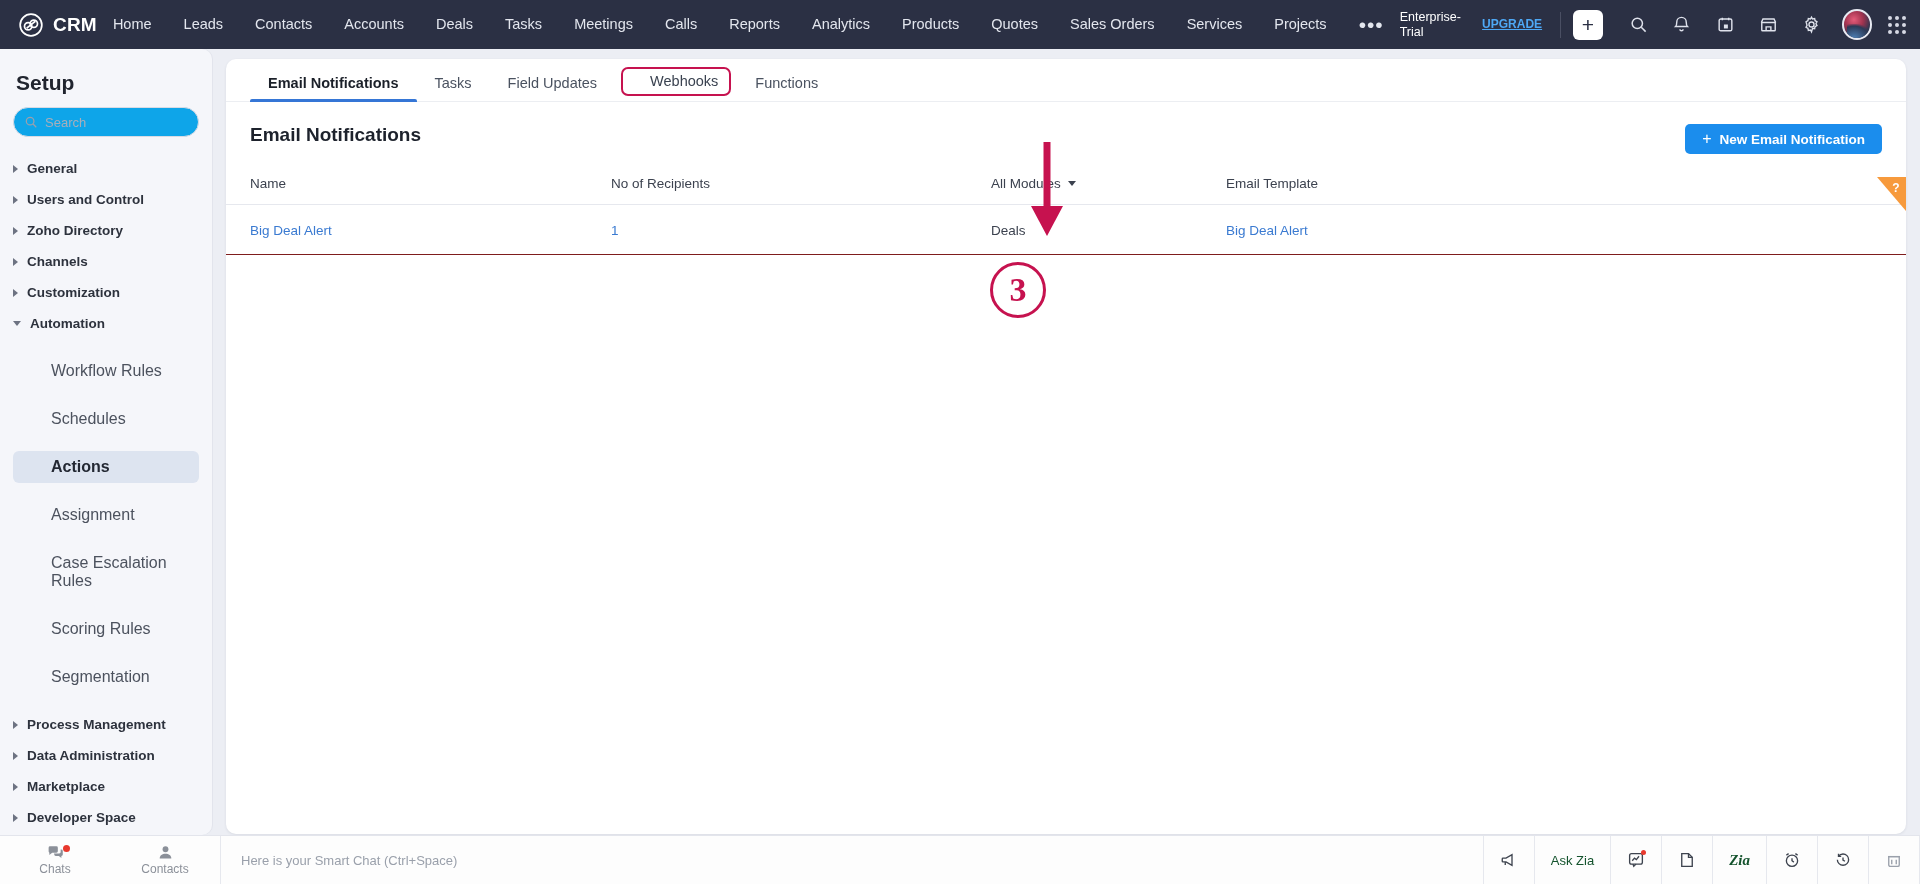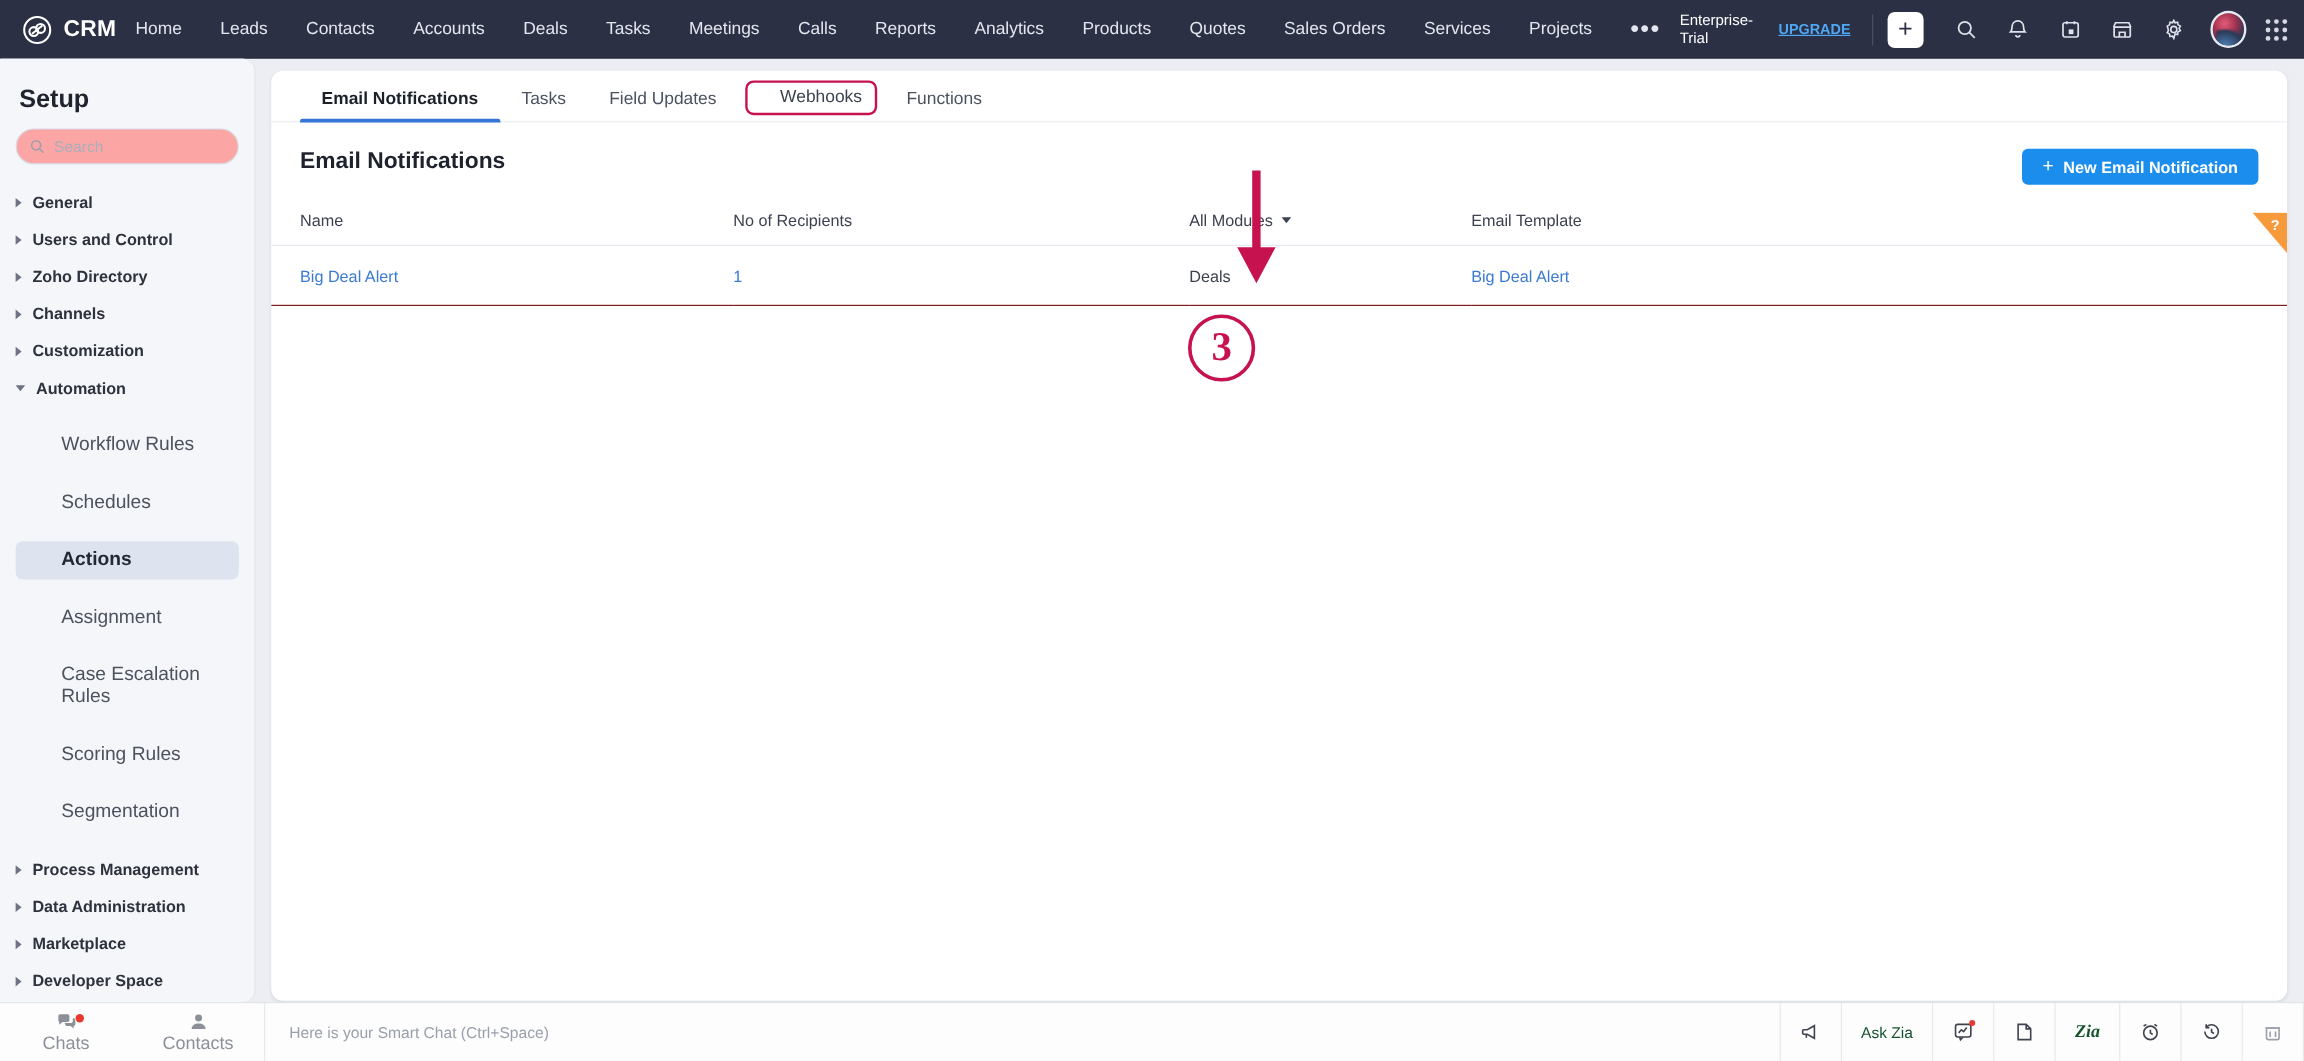--- a/index.html
+++ b/index.html
@@ -65,21 +65,21 @@
   .sidebar {
     width: 212px; background: #f5f6fa;
     border-top-right-radius: 10px; border-bottom-right-radius: 10px;
     padding: 0; position: relative; overflow: hidden;
     box-shadow: 1px 0 0 #e2e4ec;
     height: 786px;
   }
   .setup-title { font-size: 21px; font-weight: 700; color: #20242e; padding: 22px 0 12px 16px; }
   .search-box {
     margin: 0 13px 16px 13px; height: 30px;
-    border: 1px solid #d8dbe4; border-radius: 16px; background: #fca5a5;
+    border: 1px solid #d8dbe4; border-radius: 16px; background: #0ea5e9;
     display: flex; align-items: center; padding: 0 10px; gap: 7px;
   }
   .search-box svg { flex: none; color: #9aa0ad; }
   .search-box input {
     border: none; outline: none; font-size: 13px; color: #3c4352;
     font-family: "Liberation Sans", sans-serif; width: 100%; background: transparent;
   }
   .search-box input::placeholder { color: #a9aeba; }
   .side-group {
     display: flex; align-items: center; gap: 9px;
@@ -175,21 +175,21 @@
     position: absolute; bottom: 0; left: 0; width: 1920px; height: 49px;
     background: #fdfdfd; border-top: 1px solid #e3e5ec;
     display: flex; align-items: center;
   }
   .sb-left { display: flex; align-items: center; height: 49px; }
   .sb-tile {
     width: 110px; height: 49px; display: flex; flex-direction: column;
     align-items: center; justify-content: center; gap: 1px; cursor: pointer;
     position: relative;
   }
-  .sb-tile span { font-size: 15px; color: #8b9099; }
+  .sb-tile span { font-size: 12px; color: #8b9099; }
   .sb-dot { position: absolute; width: 7px; height: 7px; background: #e8392e; border-radius: 50%; top: 9px; left: 63px; }
   .sb-sep { width: 1px; height: 49px; background: #e6e8ee; }
   .sb-chat { font-size: 13px; color: #9aa0ab; padding-left: 20px; }
   .sb-right { margin-left: auto; display: flex; align-items: stretch; height: 49px; }
   .sb-btn {
     display: flex; align-items: center; justify-content: center; gap: 6px;
     padding: 0 16px; border-left: 1px solid #e6e8ee; cursor: pointer;
     color: #14532d; font-size: 13px; position: relative;
   }
   .sb-btn.last { border-right: 1px solid #e6e8ee; color: #9aa0ab; }

